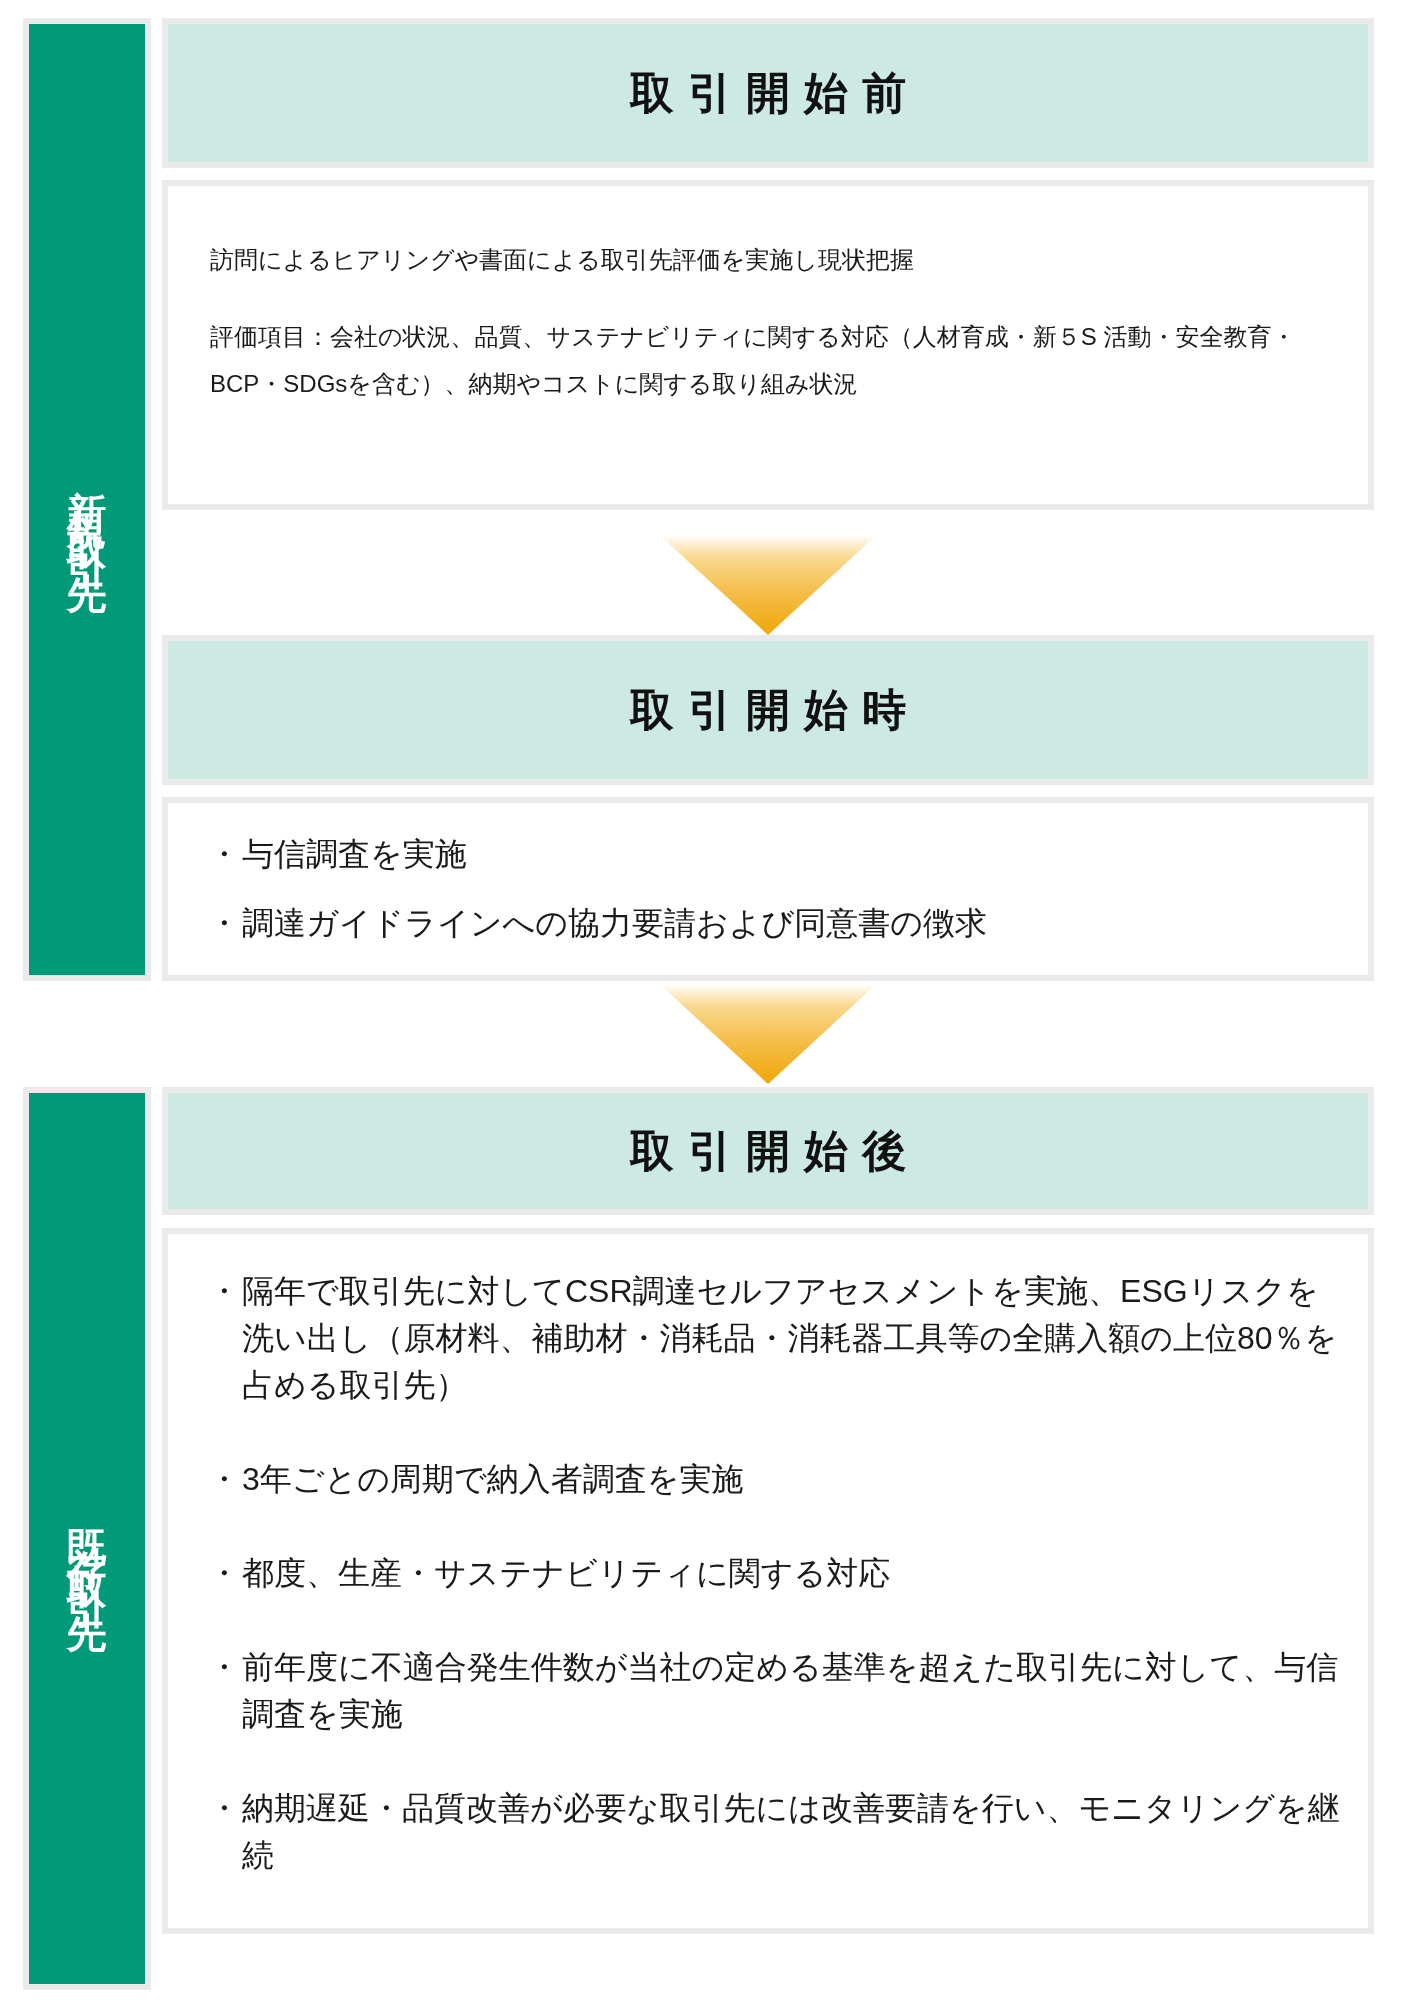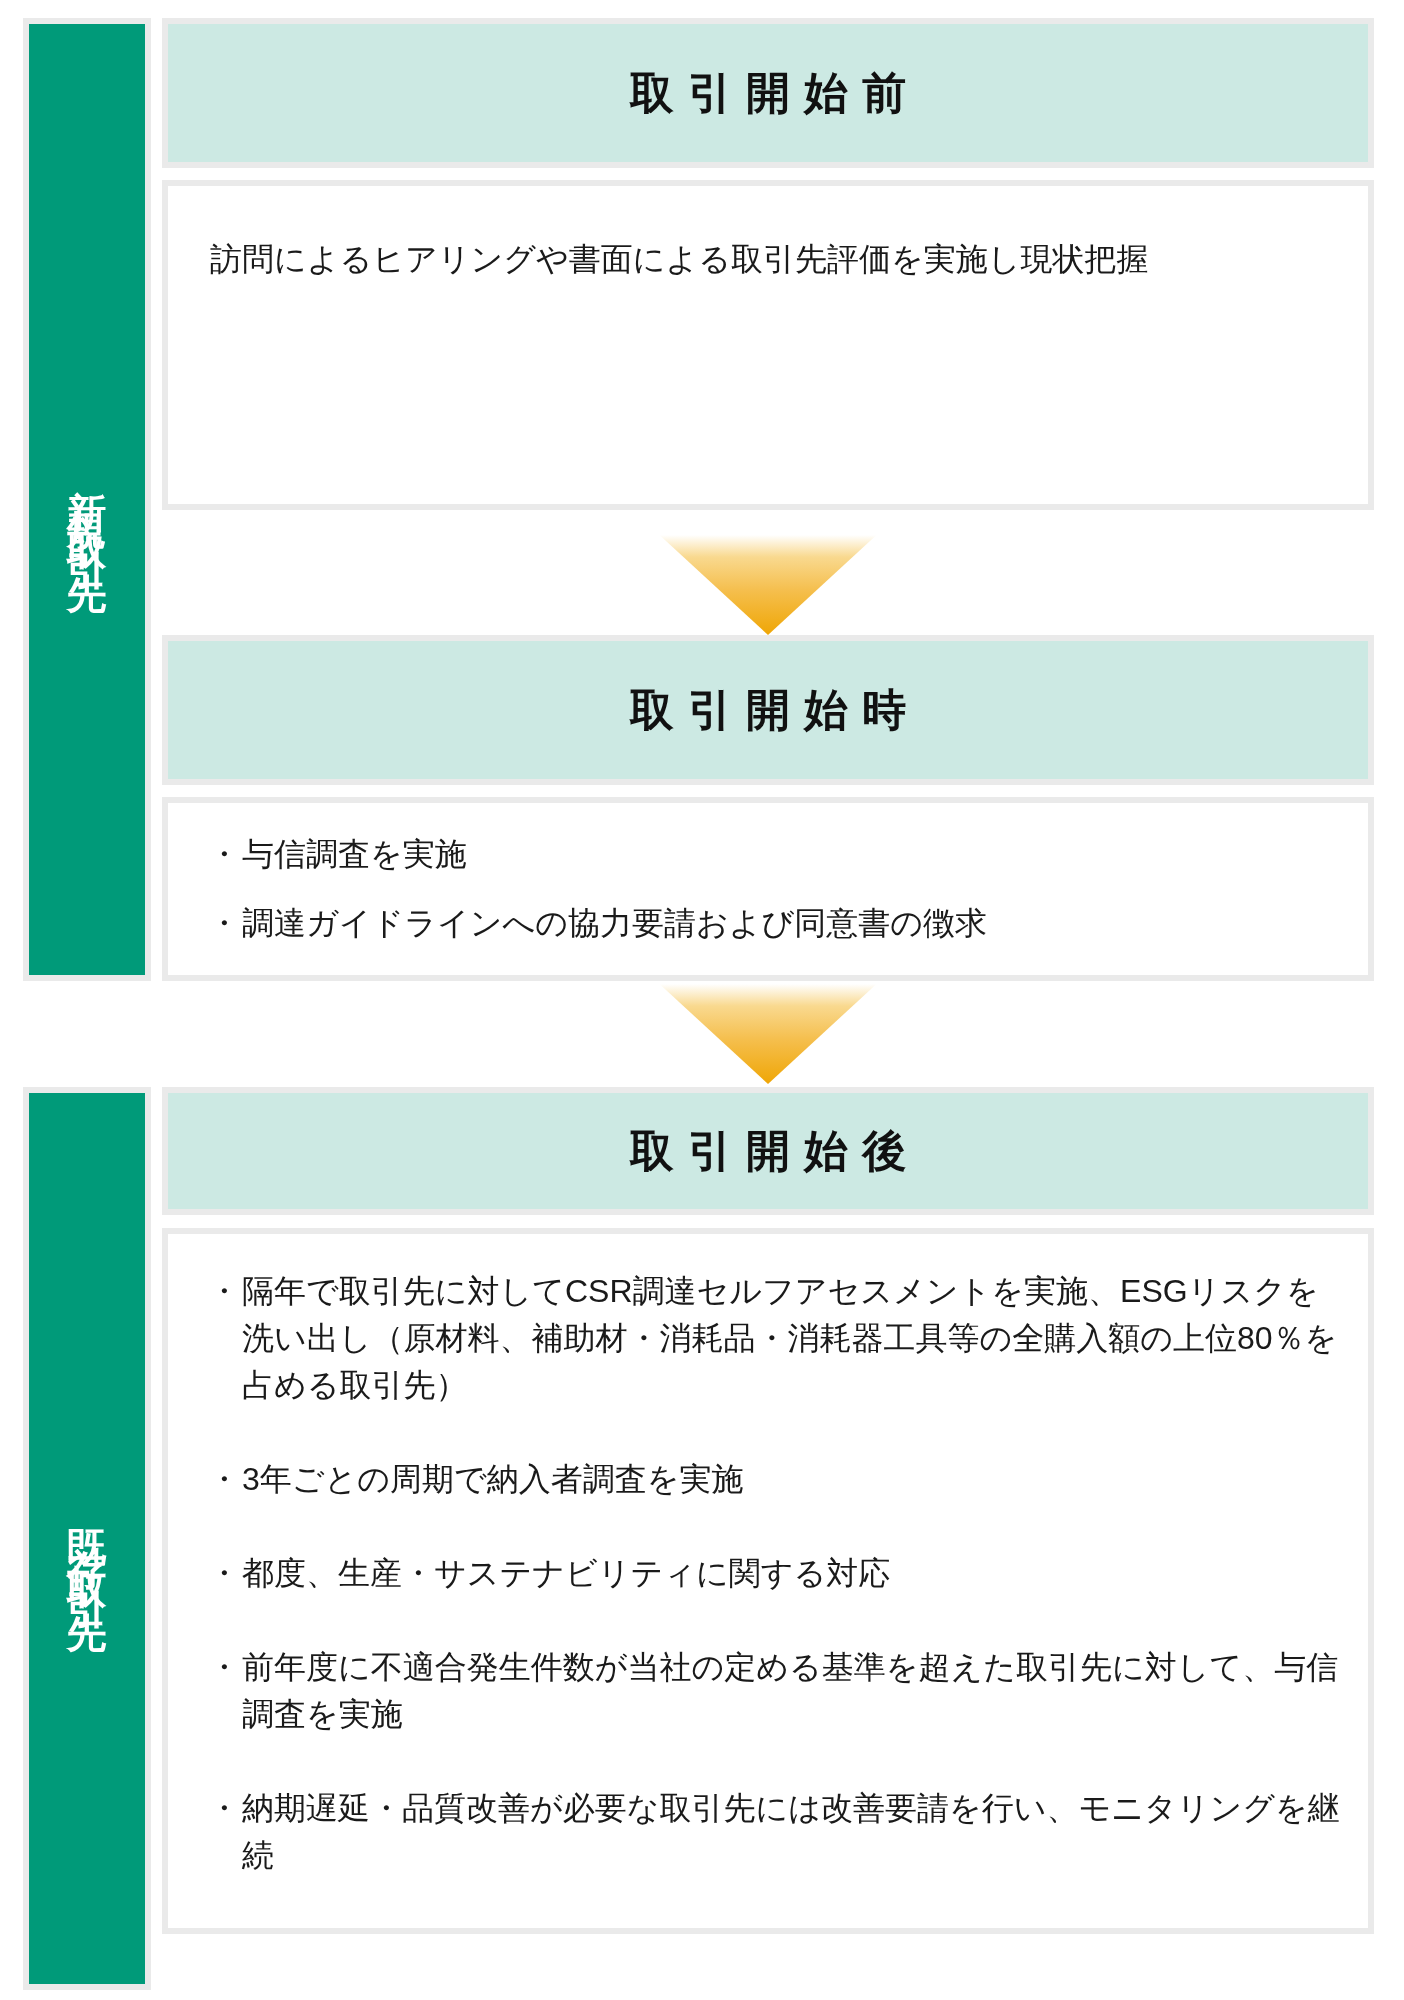--- a/index.html
+++ b/index.html
@@ -48,21 +48,21 @@
   }
   .body-box{
     box-sizing:border-box;
     background:#ffffff;
     border:6px solid #eaeaea;
     flex:none;
   }
   .gap12{height:12px;flex:none;}
   .gap13{height:13px;flex:none;}
   .body-1{height:330px;padding:50px 24px 0 42px;}
-  .body-1 p{margin:0 0 30px 0;font-size:32px;line-height:47px;}
+  .body-1 p{margin:0 0 30px 0;font-size:24px;line-height:47px;}
   .body-2{height:184px;padding:28px 24px 0 40px;}
   .body-3{height:706px;padding:34px 24px 0 40px;}
   ul.fl{list-style:none;margin:0;padding:0;}
   ul.fl li{display:flex;font-size:32px;line-height:47px;}
   .body-2 li{margin-bottom:22px;}
   .body-3 li{margin-bottom:47px;}
   .bul{flex:none;width:34px;}
   .itx{flex:1;}
   .arrow-zone-inner{height:125px;display:flex;align-items:flex-end;justify-content:center;flex:none;}
   .arrow-zone-between{height:106px;display:flex;align-items:center;justify-content:center;}
@@ -84,20 +84,21 @@
     <div class="content">
 
       <div class="hdr-box">
         <span class="hdr-title">取引開始前</span>
       </div>
 
       <div class="gap12"></div>
 
       <div class="body-box body-1">
         <p>訪問によるヒアリングや書面による取引先評価を実施し現状把握</p>
+        <p>評価項目：会社の状況、品質、サステナビリティに関する対応（人材育成・新５S 活動・安全教育・BCP・SDGsを含む）、納期やコストに関する取り組み状況</p>
       </div>
 
       <div class="arrow-zone-inner">
         <div class="down-arrow"></div>
       </div>
 
       <div class="hdr-box">
         <span class="hdr-title">取引開始時</span>
       </div>
 

